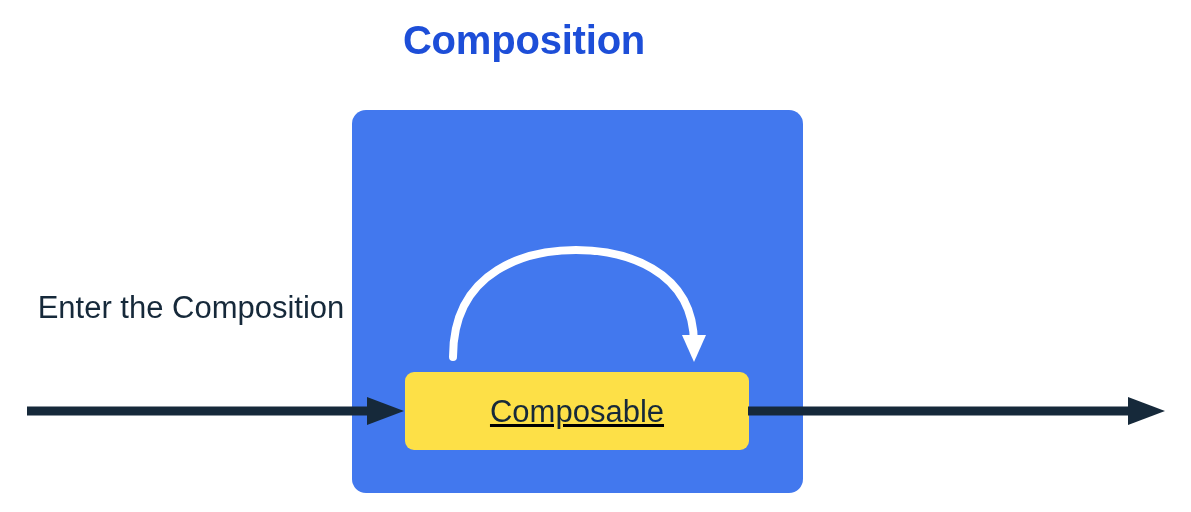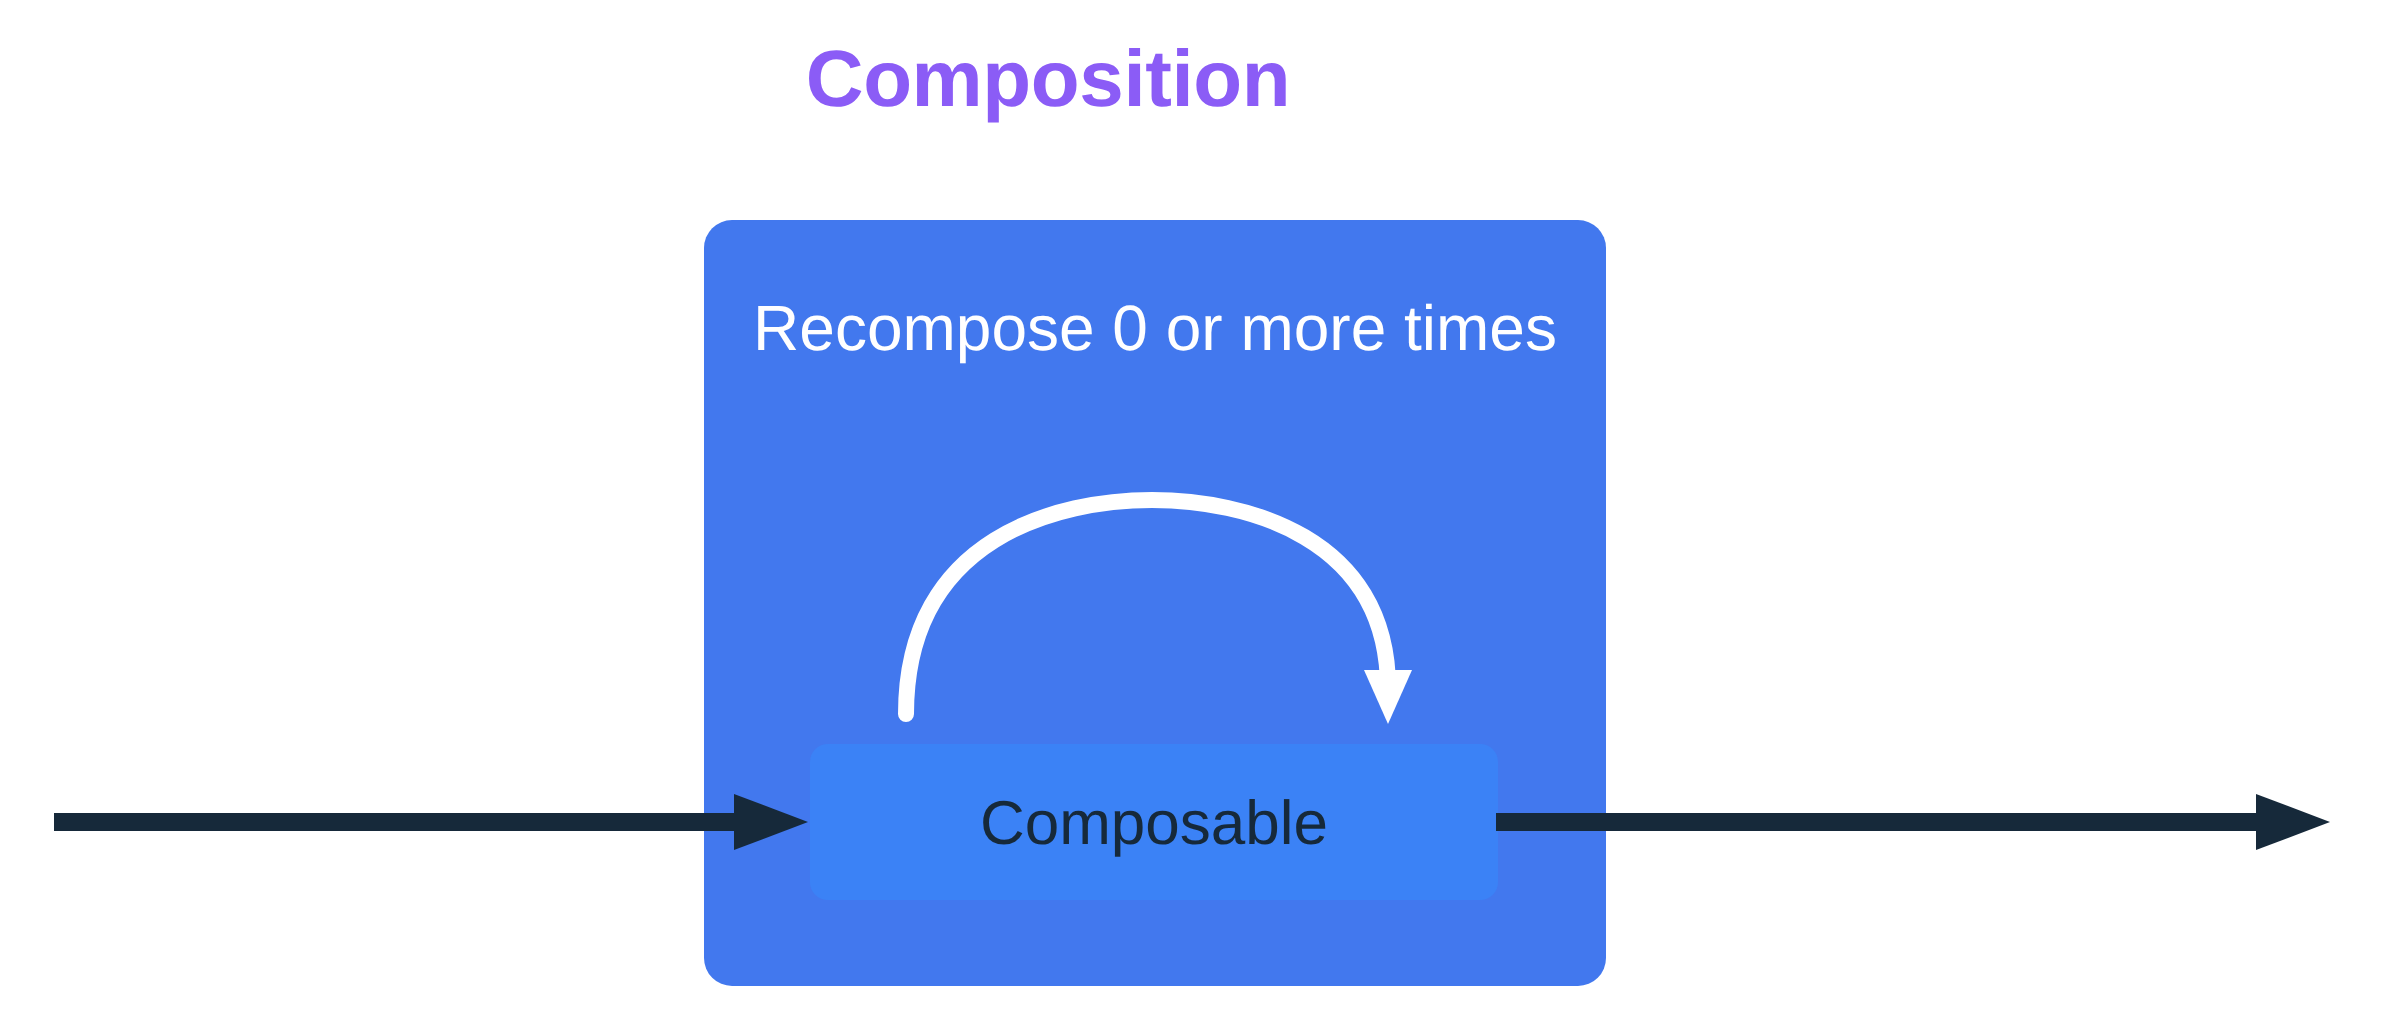--- a/index.html
+++ b/index.html
@@ -20,21 +20,21 @@
 
   
   .diagram-title {
     position: absolute;
     left: 0;
     top: 18px;
     width: 1048px;
     text-align: center;
     font-size: 40px;
     font-weight: bold;
-    color: #8b5cf6;
+    color: #1d4ed8;
     letter-spacing: -0.2px;
     line-height: 1.1;
   }
 
   
   .composition-panel {
     position: absolute;
     left: 352px;
     top: 110px;
     width: 451px;
@@ -55,25 +55,26 @@
     color: #ffffff;
   }
 
   
   .composable-box {
     position: absolute;
     left: 405px;
     top: 372px;
     width: 344px;
     height: 78px;
-    background: #3b82f6;
+    background: #fde047;
     border-radius: 9px;
     display: flex;
     align-items: center;
     justify-content: center;
+    text-decoration: underline;
   }
   .composable-label {
     font-size: 31px;
     color: #16293a;
     line-height: 1;
   }
 
   
   .side-label {
     position: absolute;
@@ -105,26 +106,26 @@
 </style>
 </head>
 <body>
 
 <div class="canvas">
 
   <div class="diagram-title">Composition</div>
 
   <div class="composition-panel"></div>
 
-  <div class="recompose-label">Recompose 0 or more times</div>
 
   <div class="composable-box">
     <span class="composable-label">Composable</span>
   </div>
 
+  <div class="side-label enter">Enter the Composition</div>
 
 
   <svg class="arrow-layer" viewBox="0 0 1191 512" width="1191" height="512">
 
     <g>
       <rect x="27" y="406.5" width="343" height="9" fill="#16293a"></rect>
       <polygon points="367,397 404,411 367,425" fill="#16293a"></polygon>
     </g>
 
     <g>

